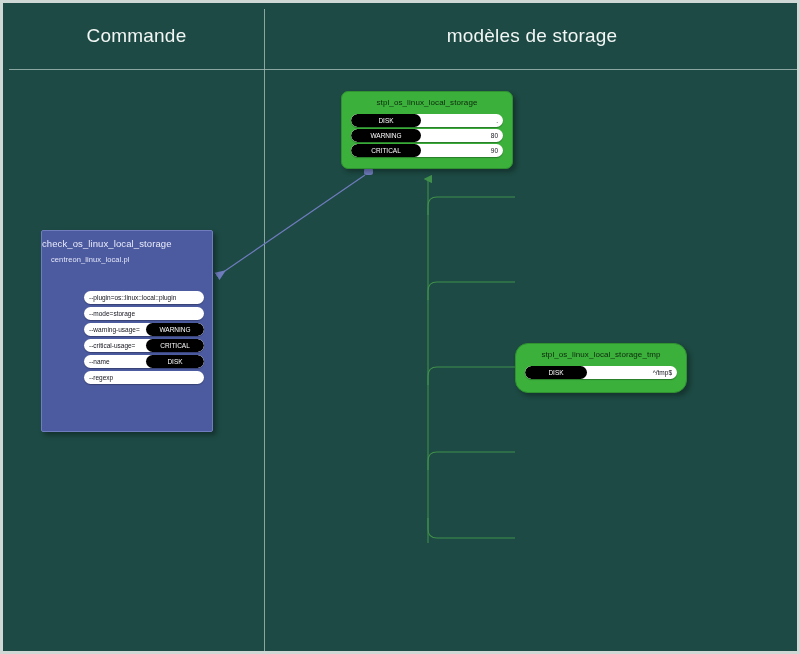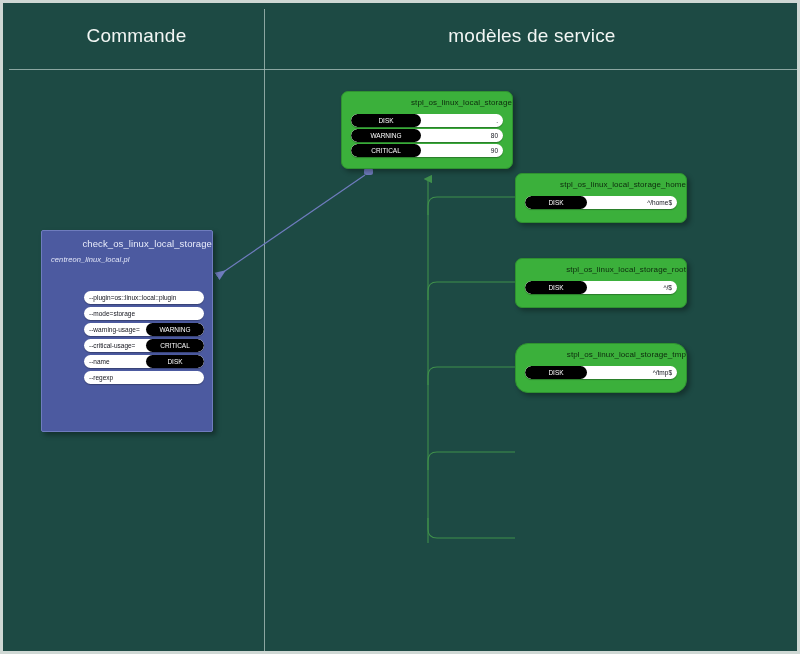--- a/index.html
+++ b/index.html
@@ -87,31 +87,30 @@
     height: 200px;
     background: #4c5aa0;
     border: 1px solid #6f7cbe;
     border-radius: 2px;
     box-shadow: 3px 3px 5px rgba(0,0,0,.35);
   }
   #command-title {
     position: absolute;
     left: 0; top: 7px;
     width: 170px;
-    text-align: right;
+    text-align: left;
     color: #e9ecfb;
     font-size: 9.5px;
     letter-spacing: .1px;
   }
   #command-subtitle {
     position: absolute;
     left: 9px; top: 24px;
     color: #e2e6f8;
     font-size: 7.5px;
-    font-style: italic;
     letter-spacing: .1px;
   }
   #command-args {
     position: absolute;
     left: 42px;
     top: 60px;
     width: 120px;
   }
   .arg-pill {
     position: relative;
@@ -153,21 +152,21 @@
     background: #3bb03b;
     border: 1px solid #2f9130;
     border-radius: 7px;
     box-shadow: 3px 3px 5px rgba(0,0,0,.32);
   }
   .tpl-title {
     position: absolute;
     left: 0;
     top: 6px;
     width: 100%;
-    text-align: right;
+    text-align: center;
     color: #0d2a0d;
     font-size: 8px;
     letter-spacing: .1px;
     white-space: nowrap;
   }
   .tpl-rows {
     position: absolute;
     left: 9px;
     right: 9px;
     top: 22px;
@@ -222,21 +221,21 @@
 </head>
 <body>
 
 <div id="canvas">
 
   <div id="header-row">
     <div class="header-cell" id="header-cell-commande">
       <span>Commande</span>
     </div>
     <div class="header-cell" id="header-cell-service">
-      <span>modèles de service</span>
+      <span>modèles de storage</span>
     </div>
   </div>
 
   <div id="header-underline"></div>
   <div id="column-divider"></div>
 
   <svg id="connectors" viewBox="0 0 800 654" width="800" height="654" aria-hidden="true">
     <defs>
       <marker id="arrow-green" markerWidth="8" markerHeight="8" refX="4" refY="4" orient="auto">
         <path d="M 4 0 L 8 8 L 0 8 Z" fill="#3f8f4b"></path>
@@ -322,39 +321,21 @@
         <span class="macro-key">WARNING</span>
         <span class="macro-val">80</span>
       </div>
       <div class="macro-row">
         <span class="macro-key">CRITICAL</span>
         <span class="macro-val">90</span>
       </div>
     </div>
   </div>
 
-  <div class="tpl-node tpl-child" id="tpl-home">
-    <div class="tpl-title">stpl_os_linux_local_storage_home</div>
-    <div class="tpl-rows">
-      <div class="macro-row">
-        <span class="macro-key">DISK</span>
-        <span class="macro-val">^/home$</span>
-      </div>
-    </div>
-  </div>
-
-  <div class="tpl-node tpl-child" id="tpl-root">
-    <div class="tpl-title">stpl_os_linux_local_storage_root</div>
-    <div class="tpl-rows">
-      <div class="macro-row">
-        <span class="macro-key">DISK</span>
-        <span class="macro-val">^/$</span>
-      </div>
-    </div>
-  </div>
+
 
   <div class="tpl-node tpl-child" id="tpl-tmp">
     <div class="tpl-title">stpl_os_linux_local_storage_tmp</div>
     <div class="tpl-rows">
       <div class="macro-row">
         <span class="macro-key">DISK</span>
         <span class="macro-val">^/tmp$</span>
       </div>
     </div>
   </div>

